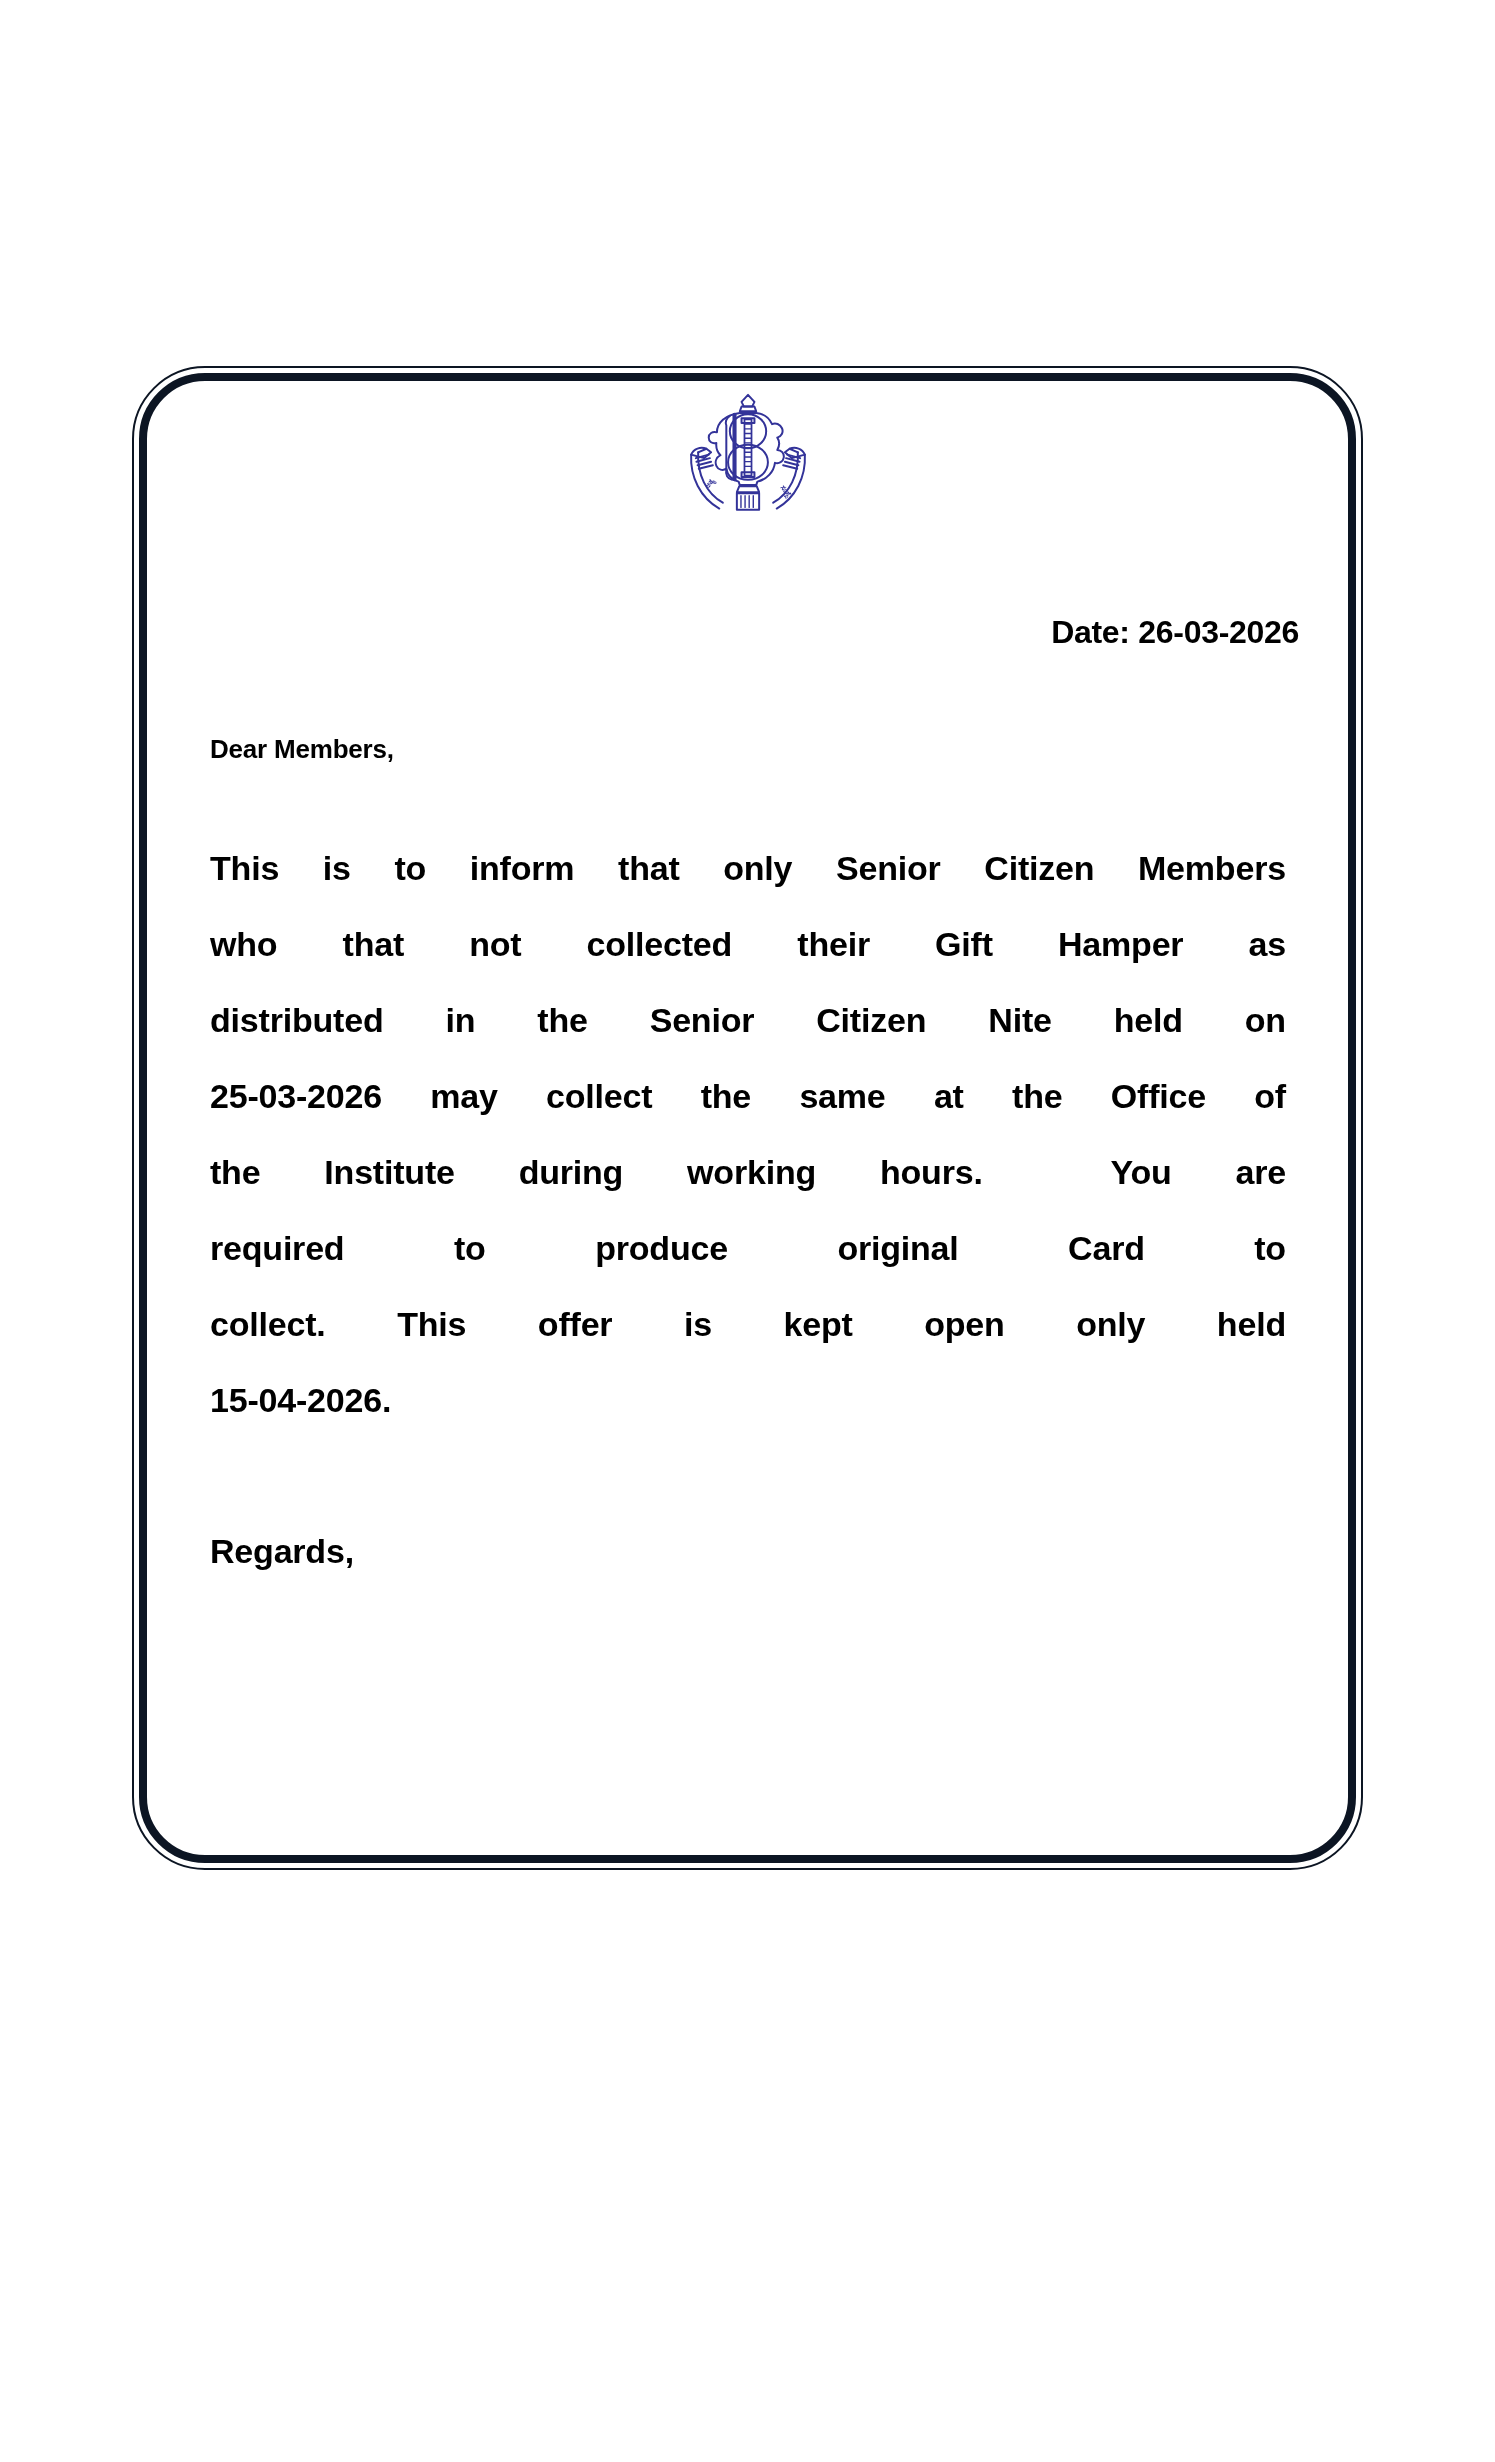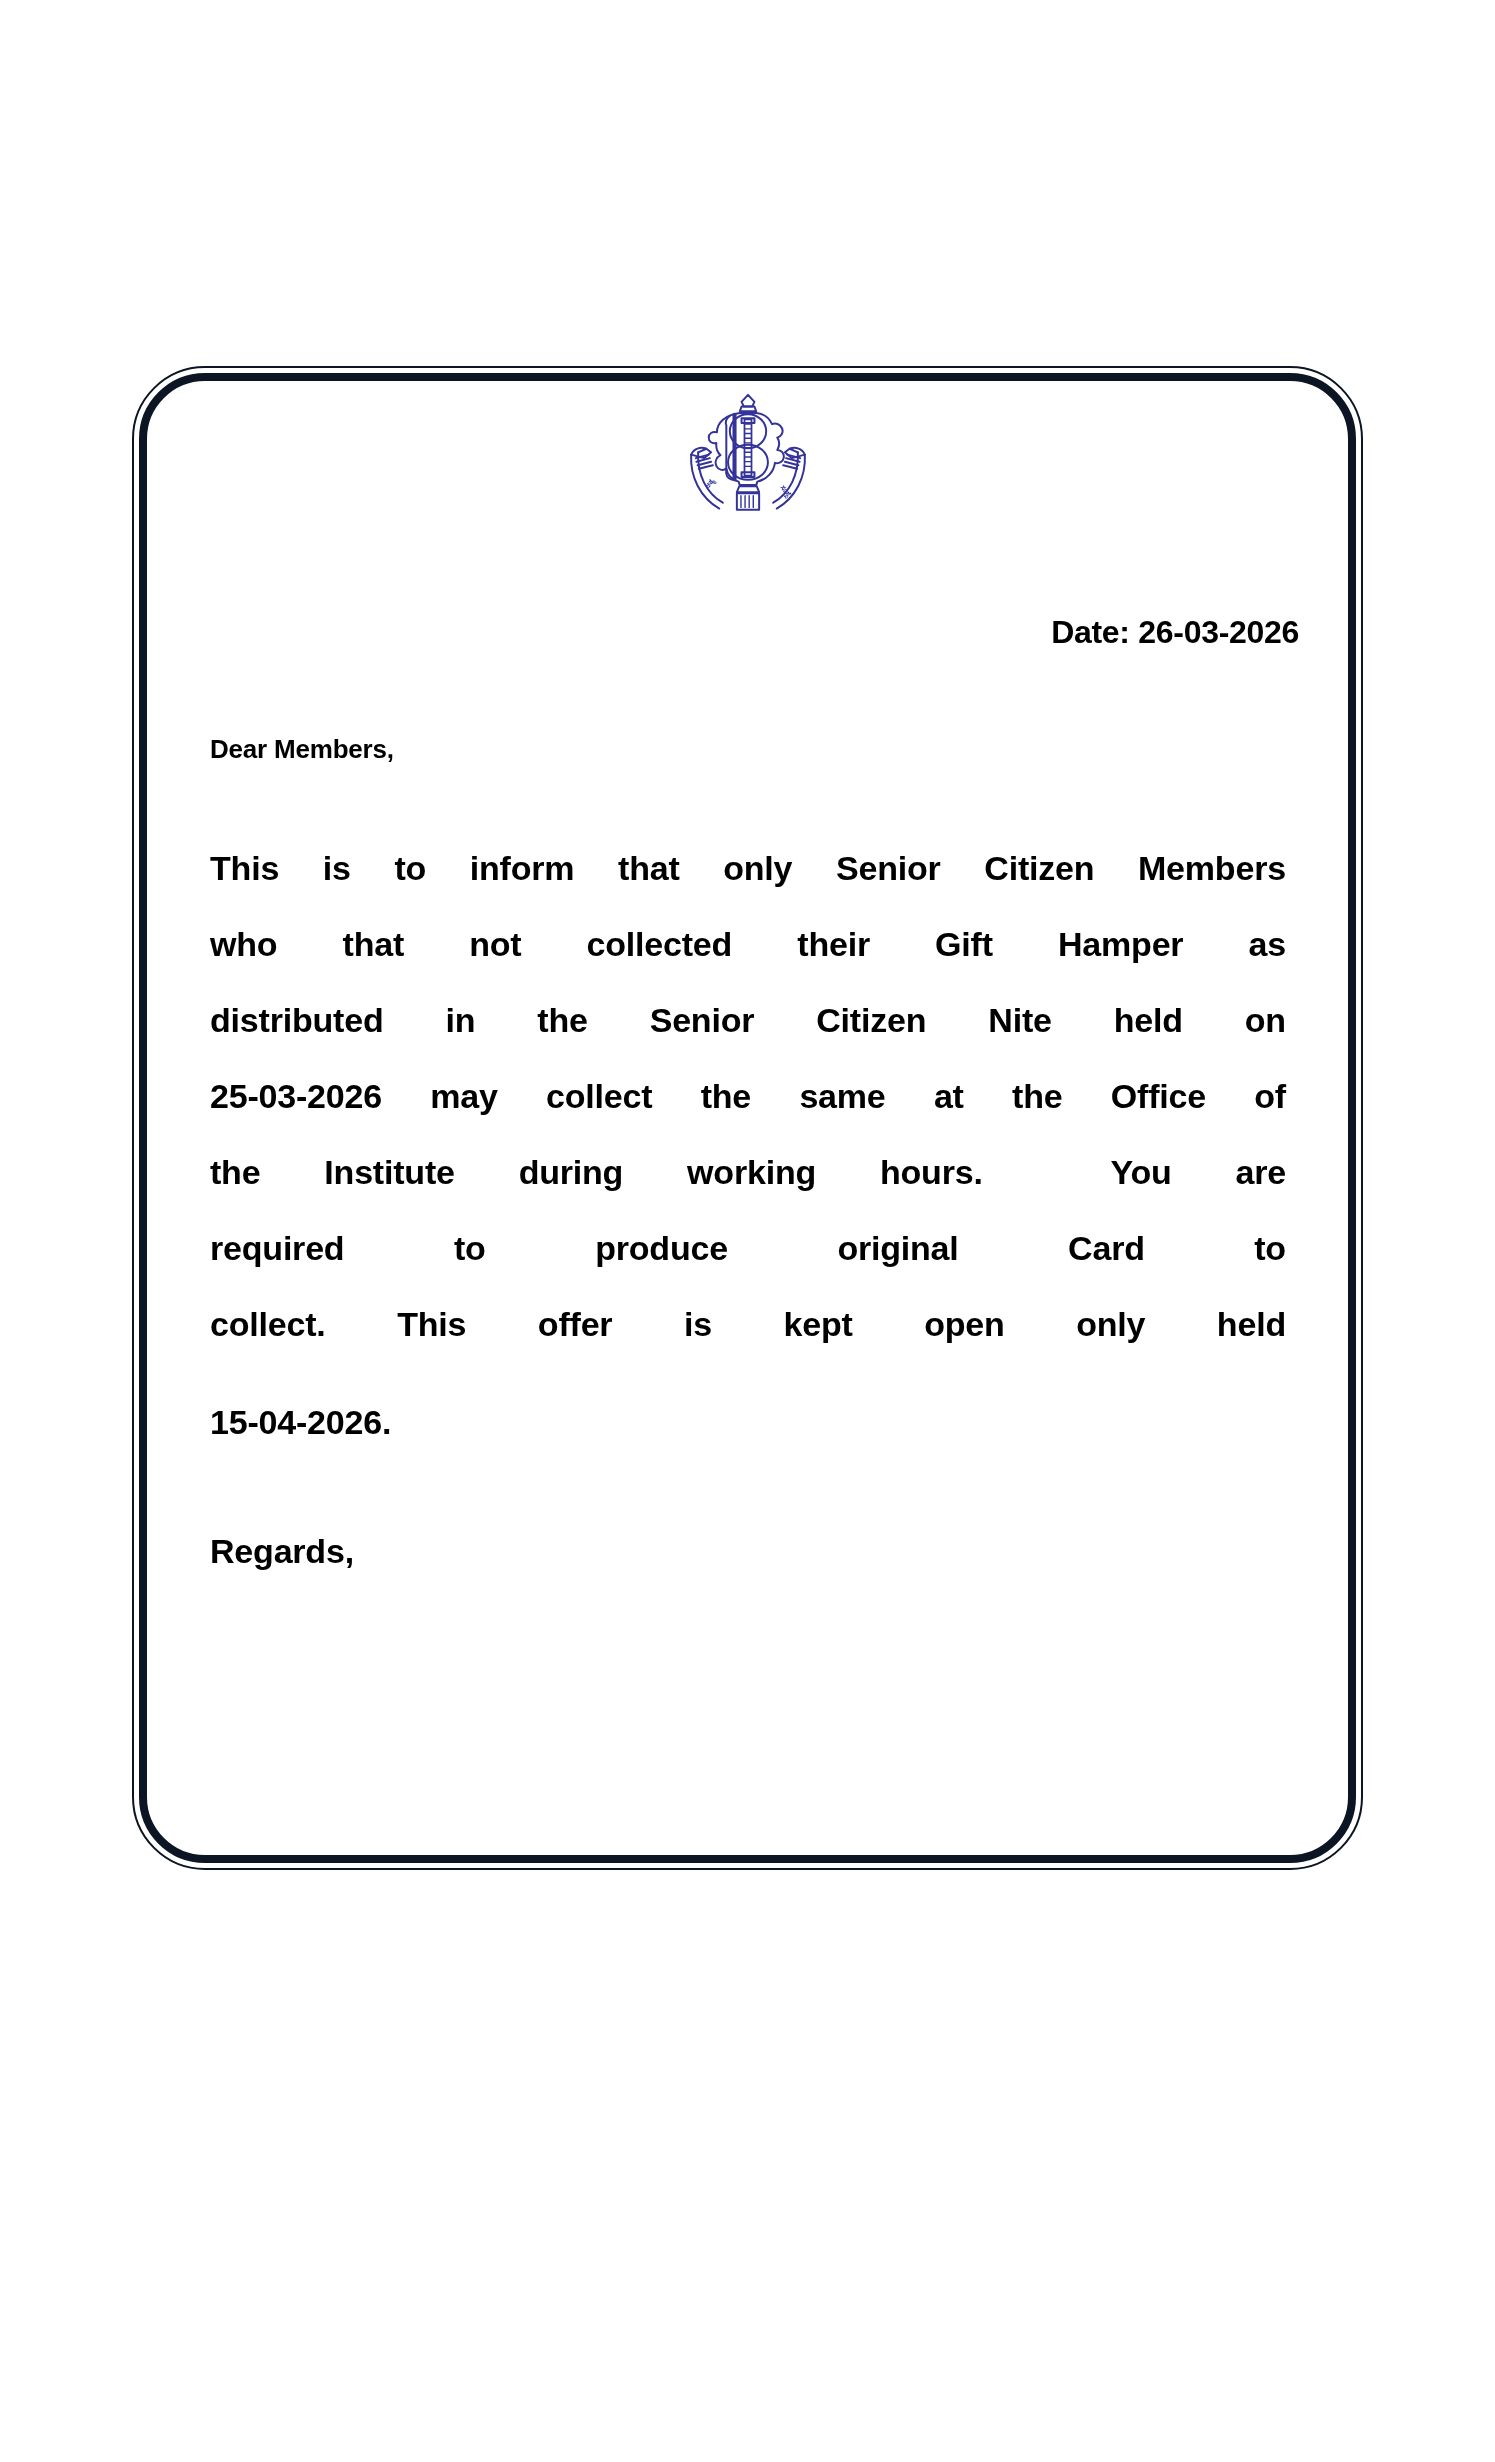--- a/index.html
+++ b/index.html
@@ -95,21 +95,21 @@
     display: flex;
     justify-content: space-between;
     font-size: 34px;
     font-weight: bold;
     color: #000000;
     line-height: 1;
     height: 76px;
     letter-spacing: -0.2px;
     white-space: nowrap;
   }
-  .body-line.last { justify-content: flex-start; align-items: flex-end; }
+  .body-line.last { justify-content: flex-start; }
   .body-line .w { display: inline-block; margin-top: 20px; }
 
   
   #regards {
     position: absolute;
     left: 76px;
     top: 1164px;
     font-size: 34px;
     font-weight: bold;
     color: #000000;

